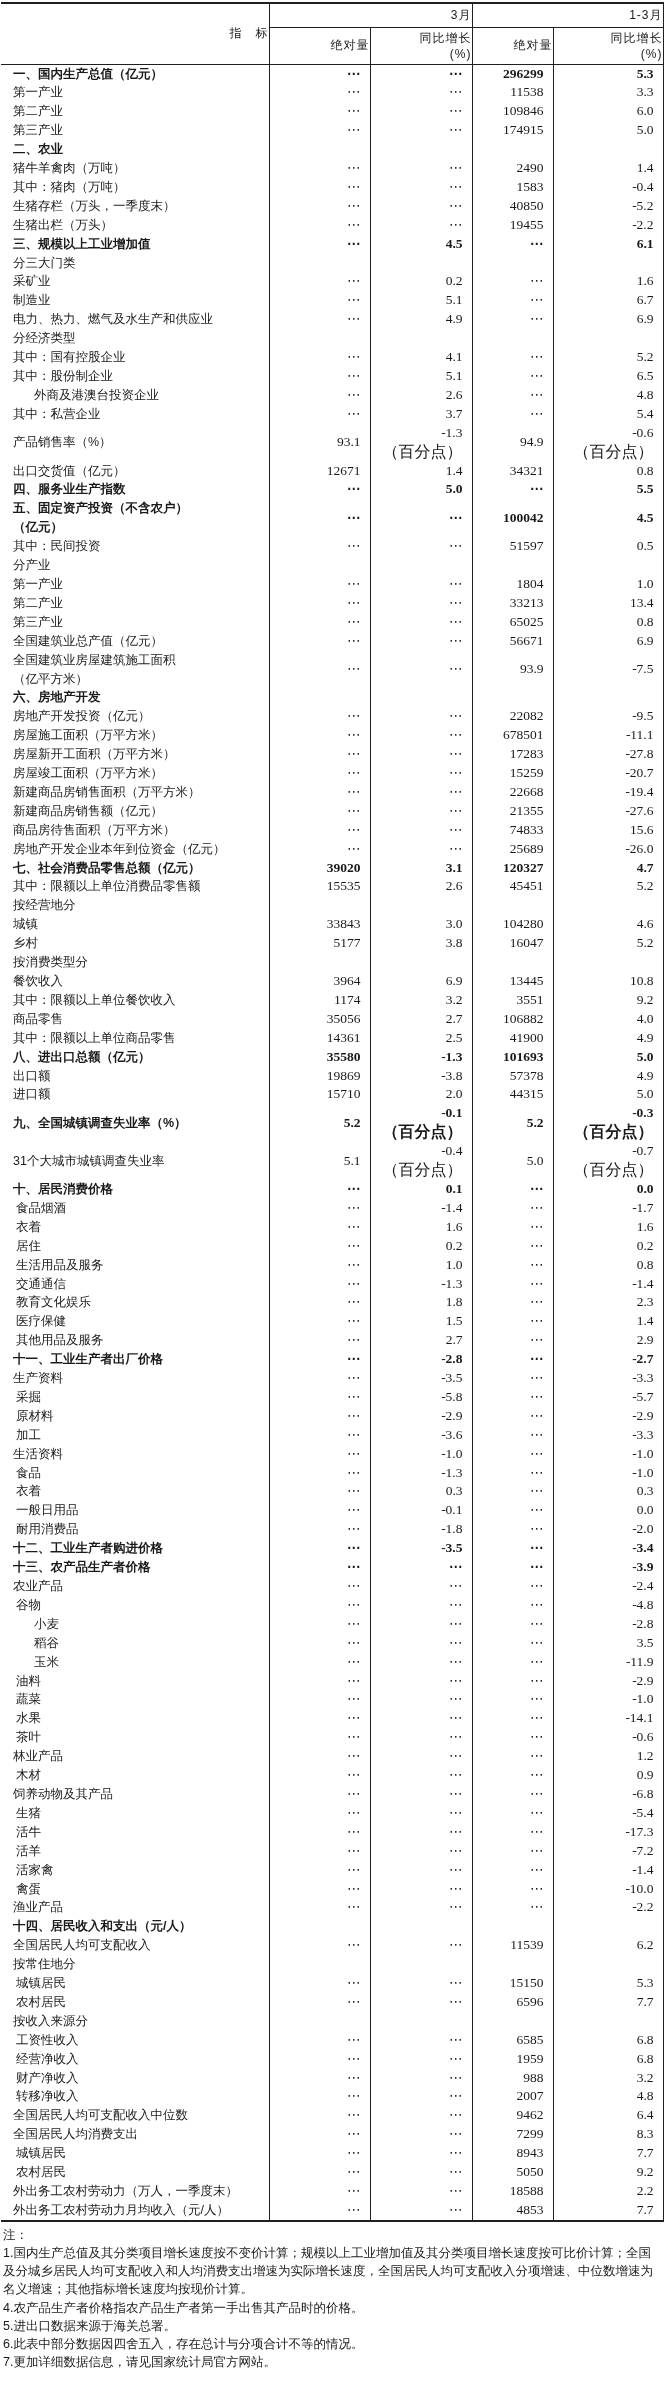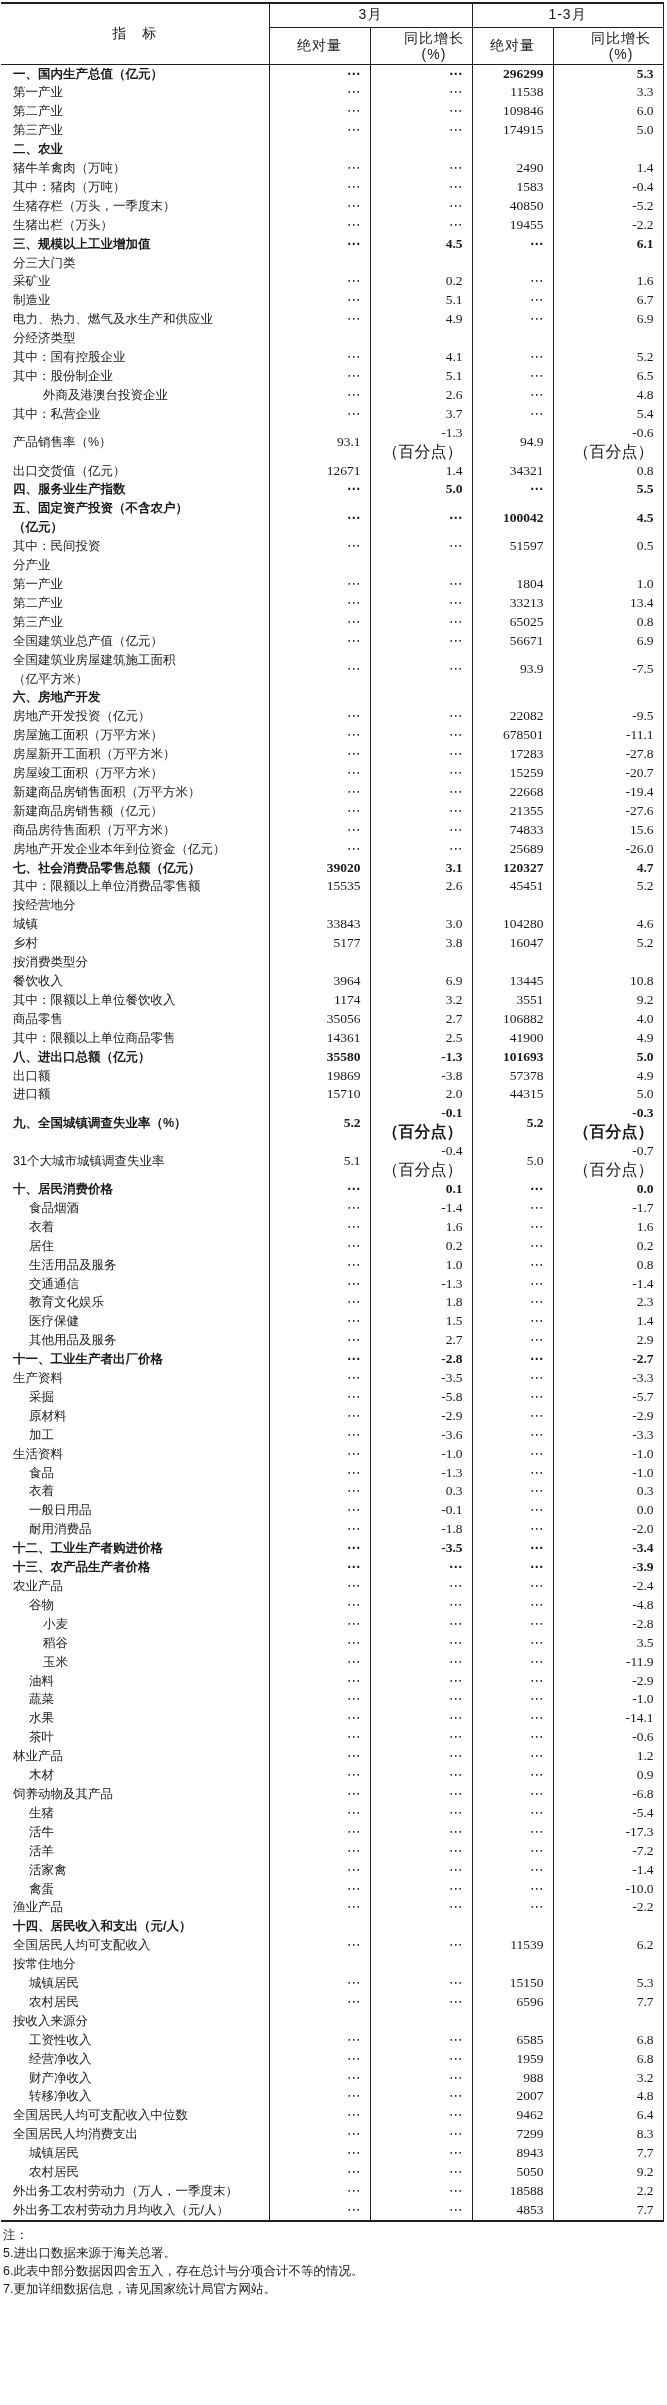--- a/index.html
+++ b/index.html
@@ -26,38 +26,38 @@
   col.c4 { width: 110px; }
 
   th, td {
     padding: 0;
     border-right: 1px solid #1f1f1f;
     vertical-align: middle;
   }
   thead { border-bottom: 1px solid #1f1f1f; }
   thead th {
     font-weight: normal;
-    font-size: 14px;
-    text-align: center;
+    font-size: 12px;
+    text-align: right;
     letter-spacing: 1px;
   }
   thead tr.h1 th { height: 24px; }
   thead tr.h1 th.span-col { border-bottom: 1px solid #1f1f1f; }
   thead tr.h2 th { height: 37px; }
   thead th.pre { white-space: pre-line; line-height: 16px; padding-left: 26px; }
 
   tbody td.c-label {
     font-size: 12.5px;
     line-height: 18.9px;
     white-space: pre-wrap;
     padding-right: 4px;
   }
   tbody td.ind0 { padding-left: 12px; }
-  tbody td.ind1 { padding-left: 28px; }
-  tbody td.ind2 { padding-left: 42px; }
+  tbody td.ind1 { padding-left: 15px; }
+  tbody td.ind2 { padding-left: 33px; }
   tbody td.c-val {
     font-family: "Liberation Serif", "DejaVu Serif", serif;
     font-size: 13.5px;
     line-height: 18.9px;
     text-align: right;
     padding-right: 9px;
   }
   tbody td.c-val .pnote {
     font-family: "Liberation Sans", "DejaVu Sans", sans-serif;
     font-size: 16px;
@@ -1664,18 +1664,20 @@
           <td class="c-val">
             <div>7.7</div>
           </td>
         </tr>
       </tbody>
   </table>
 
   <div class="notes">
     <div>注：</div>
     <div>
+        <div>1.国内生产总值及其分类项目增长速度按不变价计算；规模以上工业增加值及其分类项目增长速度按可比价计算；全国及分城乡居民人均可支配收入和人均消费支出增速为实际增长速度，全国居民人均可支配收入分项增速、中位数增速为名义增速；其他指标增长速度均按现价计算。</div>
+        <div>4.农产品生产者价格指农产品生产者第一手出售其产品时的价格。</div>
         <div>5.进出口数据来源于海关总署。</div>
         <div>6.此表中部分数据因四舍五入，存在总计与分项合计不等的情况。</div>
         <div>7.更加详细数据信息，请见国家统计局官方网站。</div>
       </div>
   </div>
 </div>
 
 </body></html>

